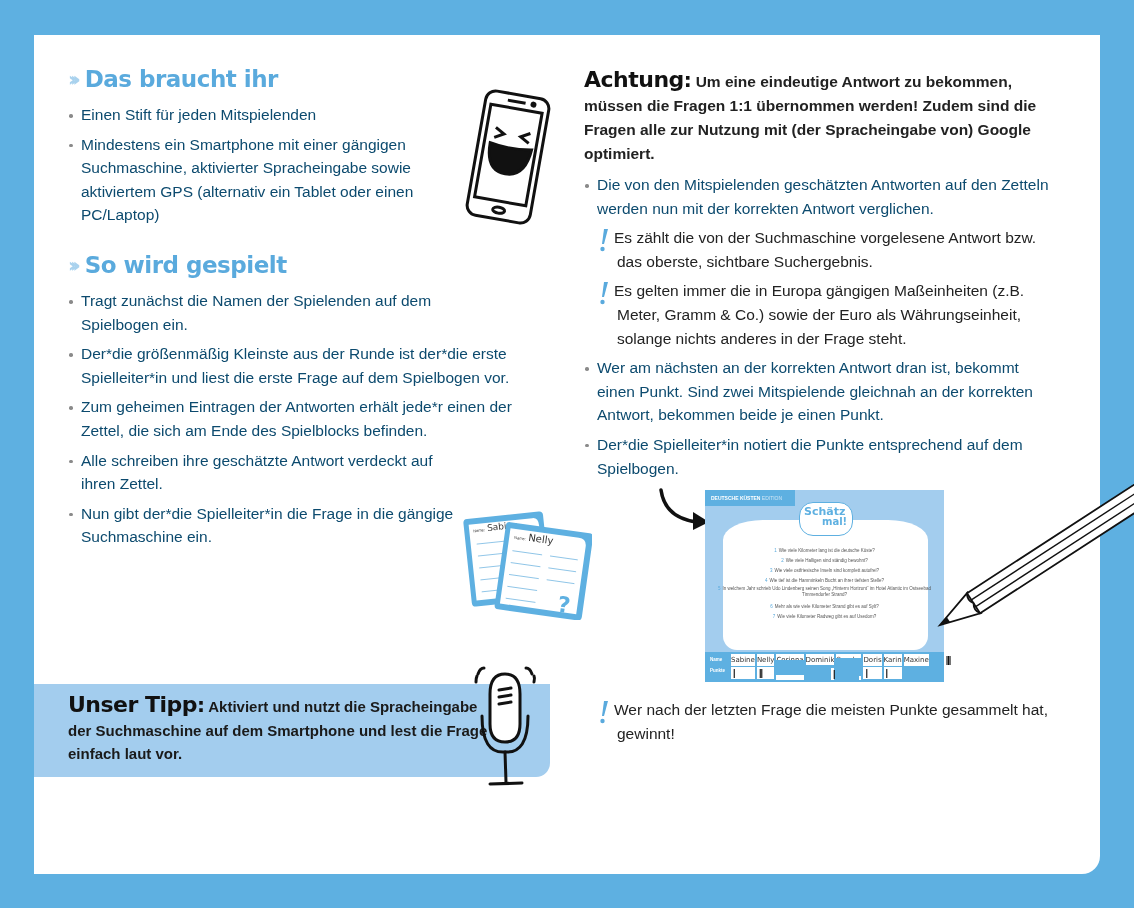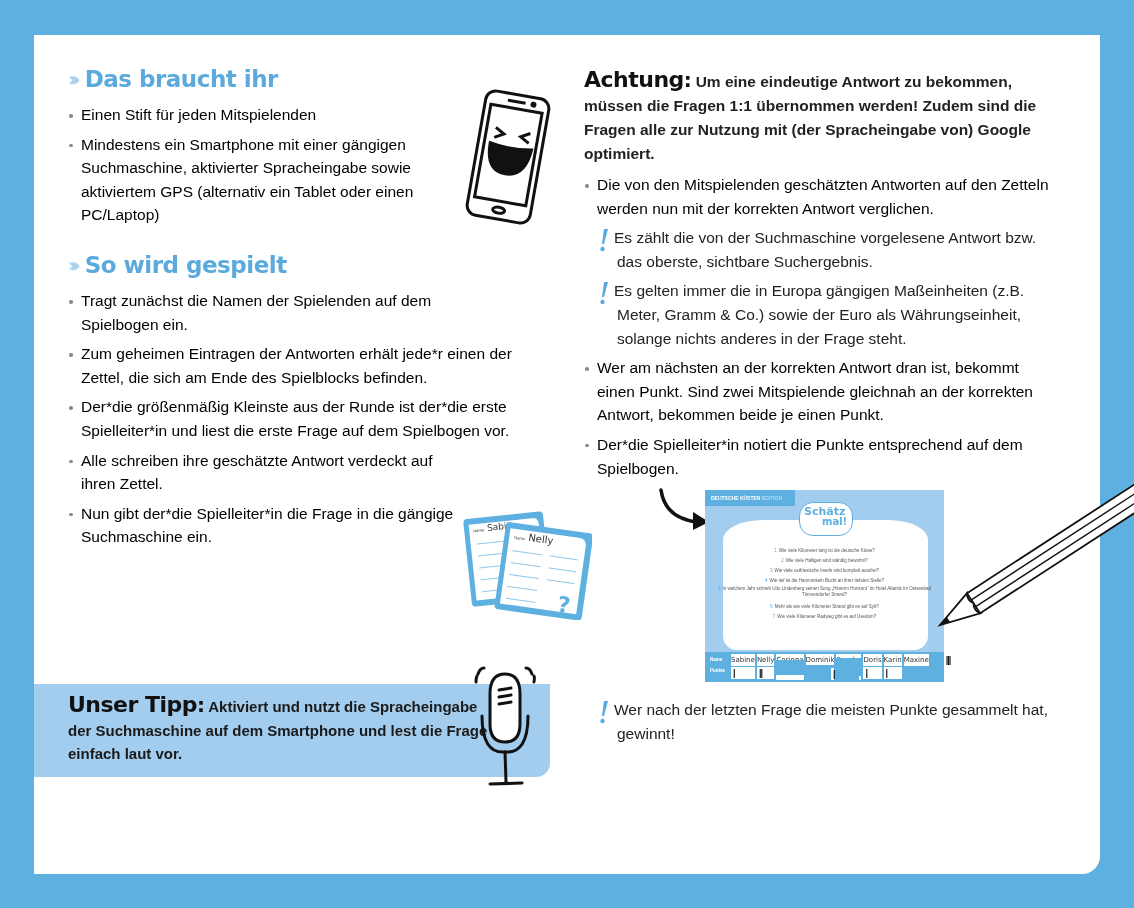--- a/index.html
+++ b/index.html
@@ -5,21 +5,21 @@
   html, body { margin:0; padding:0; }
   body { width:1134px; height:908px; background:#5eb0e1; position:relative; overflow:hidden;
          font-family:"Liberation Sans", sans-serif; color:#222; }
   .panel { position:absolute; left:34px; top:35px; width:1066px; height:839px; background:#fff;
            border-bottom-right-radius:18px; }
   .abs { position:absolute; }
   .h2 { font-family:"DejaVu Sans", sans-serif; font-weight:bold; font-size:23px; color:#5aaadd;
         letter-spacing:-0.5px; display:flex; align-items:center; }
   .h2 .chev { color:#a9d2ee; font-size:20px; letter-spacing:-6px; margin-right:10px; font-weight:bold; }
   ul.bul { list-style:none; margin:0; padding:0; }
-  ul.bul li { position:relative; padding-left:13px; font-size:15.5px; line-height:23.6px; margin-bottom:6px; color:#000000; }
+  ul.bul li { position:relative; padding-left:13px; font-size:15.5px; line-height:23.6px; margin-bottom:6px; color:#0c4a6e; }
   ul.bul li::before { content:""; position:absolute; left:1px; top:11px; width:3.5px; height:3.5px;
                       background:#8a8a8a; border-radius:50%; }
   .note { position:relative; padding-left:20px; font-size:15.5px; line-height:23.6px; margin-bottom:6px; text-indent:-3px; }
   .excl { position:absolute; left:2px; top:3px; width:10px; height:24px; }
   .achtung { font-size:15.5px; line-height:24px; font-weight:bold; color:#222; }
   .achtung .kw, .tipp .kw { font-family:"DejaVu Sans", sans-serif; font-weight:bold; font-size:22px; letter-spacing:-0.5px; color:#111; }
   .tipbox { position:absolute; left:34px; top:684px; width:516px; height:93px; background:#a3cdee;
             border-bottom-right-radius:14px; }
   .tipp { position:absolute; left:34px; top:693px; width:420px; font-size:15px; line-height:23.5px; font-weight:bold; color:#1a1a1a; }
   .sheet-q { font-size:4.5px; color:#555; text-align:center; line-height:10px; white-space:nowrap; }
@@ -51,22 +51,22 @@
     <path d="M30 58 Q50 62 72 58 Q70 86 50 86 Q30 86 30 58 Z" fill="#111"></path>
   </g>
 </svg>
 
 <div class="abs h2" style="left:68px; top:252px;">
   <span class="chev">›››</span>
   <span>So wird gespielt</span>
 </div>
 <ul class="abs bul" style="left:68px; top:289px; width:465px;">
   <li style="width:395px">Tragt zunächst die Namen der Spielenden auf dem Spielbogen ein.</li>
+  <li style="width:440px">Der*die größenmäßig Kleinste aus der Runde ist der*die erste Spielleiter*in und liest die erste Frage auf dem Spielbogen vor.</li>
   <li>Zum geheimen Eintragen der Antworten erhält jede*r einen der Zettel, die sich am Ende des Spielblocks befinden.</li>
-  <li style="width:440px">Der*die größenmäßig Kleinste aus der Runde ist der*die erste Spielleiter*in und liest die erste Frage auf dem Spielbogen vor.</li>
   <li style="width:375px">Alle schreiben ihre geschätzte Antwort verdeckt auf ihren Zettel.</li>
   <li style="width:435px">Nun gibt der*die Spielleiter*in die Frage in die gängige Suchmaschine ein.</li>
 </ul>
 
 <svg class="abs" style="left:462px; top:505px;" width="130" height="115" viewBox="0 0 130 115">
   <g transform="rotate(-6 45 50)">
     <rect x="5" y="10" width="80" height="88" rx="4" fill="#5eb0e1"></rect>
     <path d="M10 16 H74 Q80 16 80 24 V92 H10 Z" fill="#fff"></path>
     <text x="14" y="24" font-size="4" fill="#333">Name:</text>
     <text x="28" y="24" font-size="9" fill="#333" font-family="DejaVu Sans">Sabine</text>

